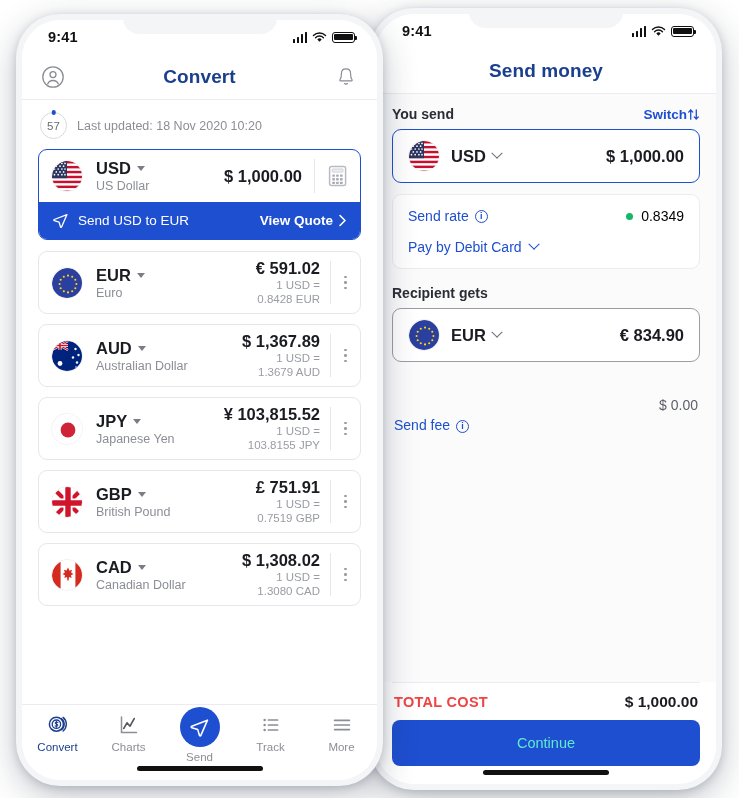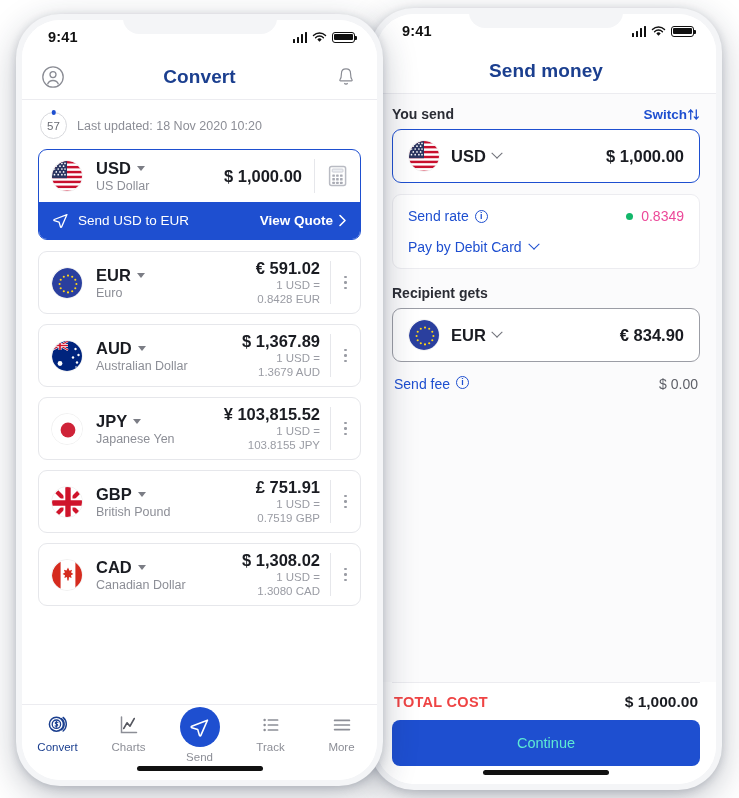--- a/index.html
+++ b/index.html
@@ -182,26 +182,26 @@
   .ab-left { display:flex; align-items:center; gap:11px; }
   .ab-code { font-size:16.5px; font-weight:bold; color:#1a1c22; display:flex; align-items:center; gap:7px; }
   .chev { width:8px;height:8px;border-right:1.7px solid #6f7179;border-bottom:1.7px solid #6f7179;transform:rotate(45deg) translate(-2px,-2px); display:block; }
   .ab-amt { font-size:16.5px; font-weight:bold; color:#1a1c22; }
   .rate-card {
     background:#fff; border:1px solid #ececf0; border-radius:9px;
     margin-top: 11px; padding: 13px 15px 13px 15px;
   }
   .rate-line { display:flex; align-items:center; justify-content:space-between; }
   .rate-link { font-size:14px; color:#1e4fd0; display:flex; align-items:center; gap:6px; }
-  .rate-val { display:flex; align-items:center; gap:8px; font-size:14px; color:#ec4899; }
+  .rate-val { display:flex; align-items:center; gap:8px; font-size:14px; color:#000000; }
   .dot-green { width:7px;height:7px;border-radius:50%;background:#12b76a; display:block; }
   .pay-line { margin-top: 15px; font-size:14px; color:#1e4fd0; display:flex; align-items:center; gap:8px; }
   .chev-blue { width:8px;height:8px;border-right:1.7px solid #1e4fd0;border-bottom:1.7px solid #1e4fd0;transform:rotate(45deg) translate(-2px,-2px); display:block; }
   .fee-line { display:flex; align-items:center; justify-content:space-between; margin-top: 14px; padding: 0 2px; }
-  .fee-label { font-size:14px; color:#1e4fd0; display:flex; align-items:flex-start; gap:6px; }
+  .fee-label { font-size:14px; color:#1e4fd0; display:flex; align-items:flex-end; gap:6px;margin-top:41px; }
   .fee-val { font-size:14px; color:#5e6068; }
   .info-i {
     width:13px;height:13px;border-radius:50%;border:1.3px solid currentColor;
     font-size:9px; font-weight:bold; display:inline-flex; align-items:center; justify-content:center;
     line-height:1; font-style:normal;
   }
   .send-footer { flex:none; background:#fff; padding: 0 16px 0 16px; }
   .total-line {
     display:flex; align-items:center; justify-content:space-between;
     padding: 10px 2px 9px 2px;

